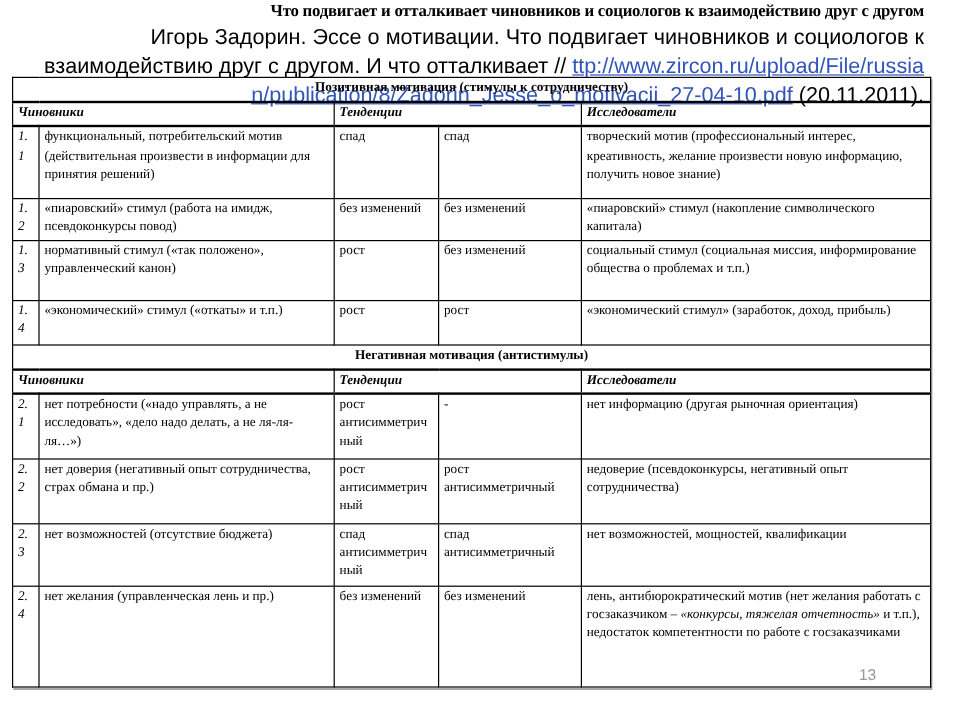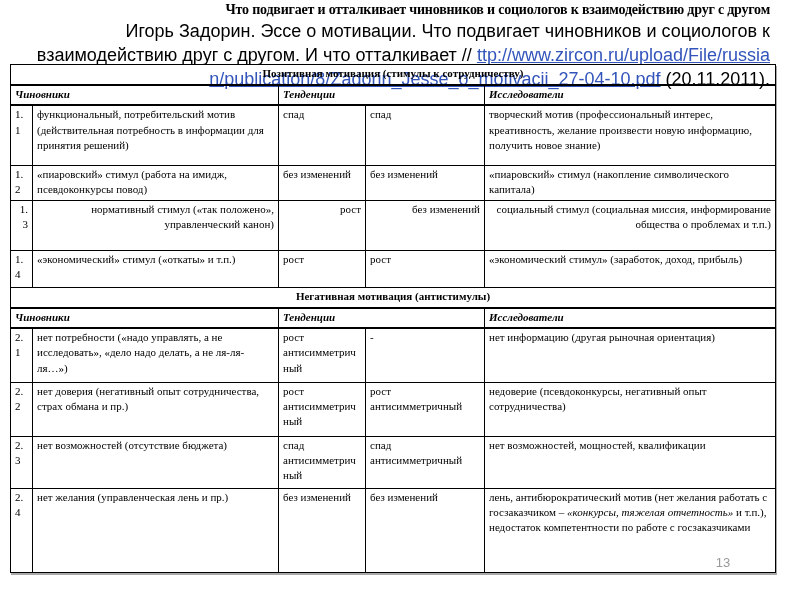--- a/index.html
+++ b/index.html
@@ -59,25 +59,25 @@
     height: 17px;
     padding: 1px 2px;
   }
   tr.col-header-row td {
     font-weight: bold;
     border-bottom-width: 2px;
     height: 15px;
     font-style: italic;
   }
   td.col-trends-header { font-style: italic; }
-  td.num-cell { padding-left: 2px; padding-right: 2px; }
+  td.num-cell { padding-left: 2px; padding-right: 2px; font-style: italic; }
   
   tr.row-1-1 { height: 60px; }
   tr.row-1-2 { height: 34px; }
-  tr.row-1-3 { height: 50px; text-align: right; }
+  tr.row-1-3 { height: 50px; }
   tr.row-1-4 { height: 37px; }
   tr.row-2-1 { height: 54px; }
   tr.row-2-2 { height: 54px; padding-left: 44px; }
   tr.row-2-3 { height: 52px; }
   tr.row-2-4 { height: 84px; margin-top: 28px; }
   .page-number {
     position: absolute;
     left: 708px; top: 555px;
     width: 30px;
     text-align: center;
@@ -109,21 +109,21 @@
       <tr class="section-header-row">
         <td colspan="5">Позитивная мотивация (стимулы к сотрудничеству)</td>
       </tr>
       <tr class="col-header-row">
         <td colspan="2">Чиновники</td>
         <td class="col-trends-header" colspan="2">Тенденции</td>
         <td colspan="1">Исследователи</td>
       </tr>
       <tr class="row-1-1">
         <td class="num-cell">1.1</td>
-        <td>функциональный, потребительский мотив (действительная потребность в информации для принятия решений)</td>
+        <td>функциональный, потребительский мотив (действительная произвести в информации для принятия решений)</td>
         <td>спад</td>
         <td>спад</td>
         <td>творческий мотив (профессиональный интерес, креативность, желание произвести новую информацию, получить новое знание)</td>
       </tr>
       <tr class="row-1-2">
         <td class="num-cell">1.2</td>
         <td>«пиаровский» стимул (работа на имидж, псевдоконкурсы повод)</td>
         <td>без изменений</td>
         <td>без изменений</td>
         <td>«пиаровский» стимул (накопление символического капитала)</td>

